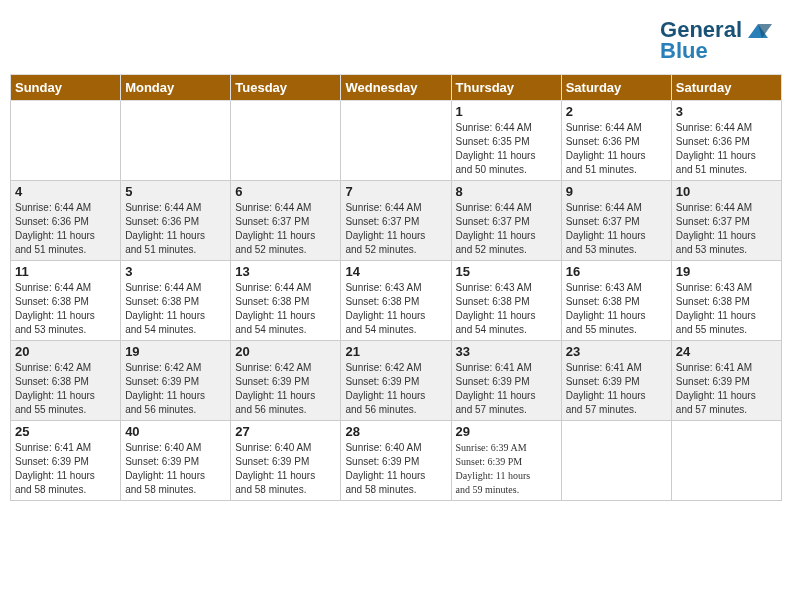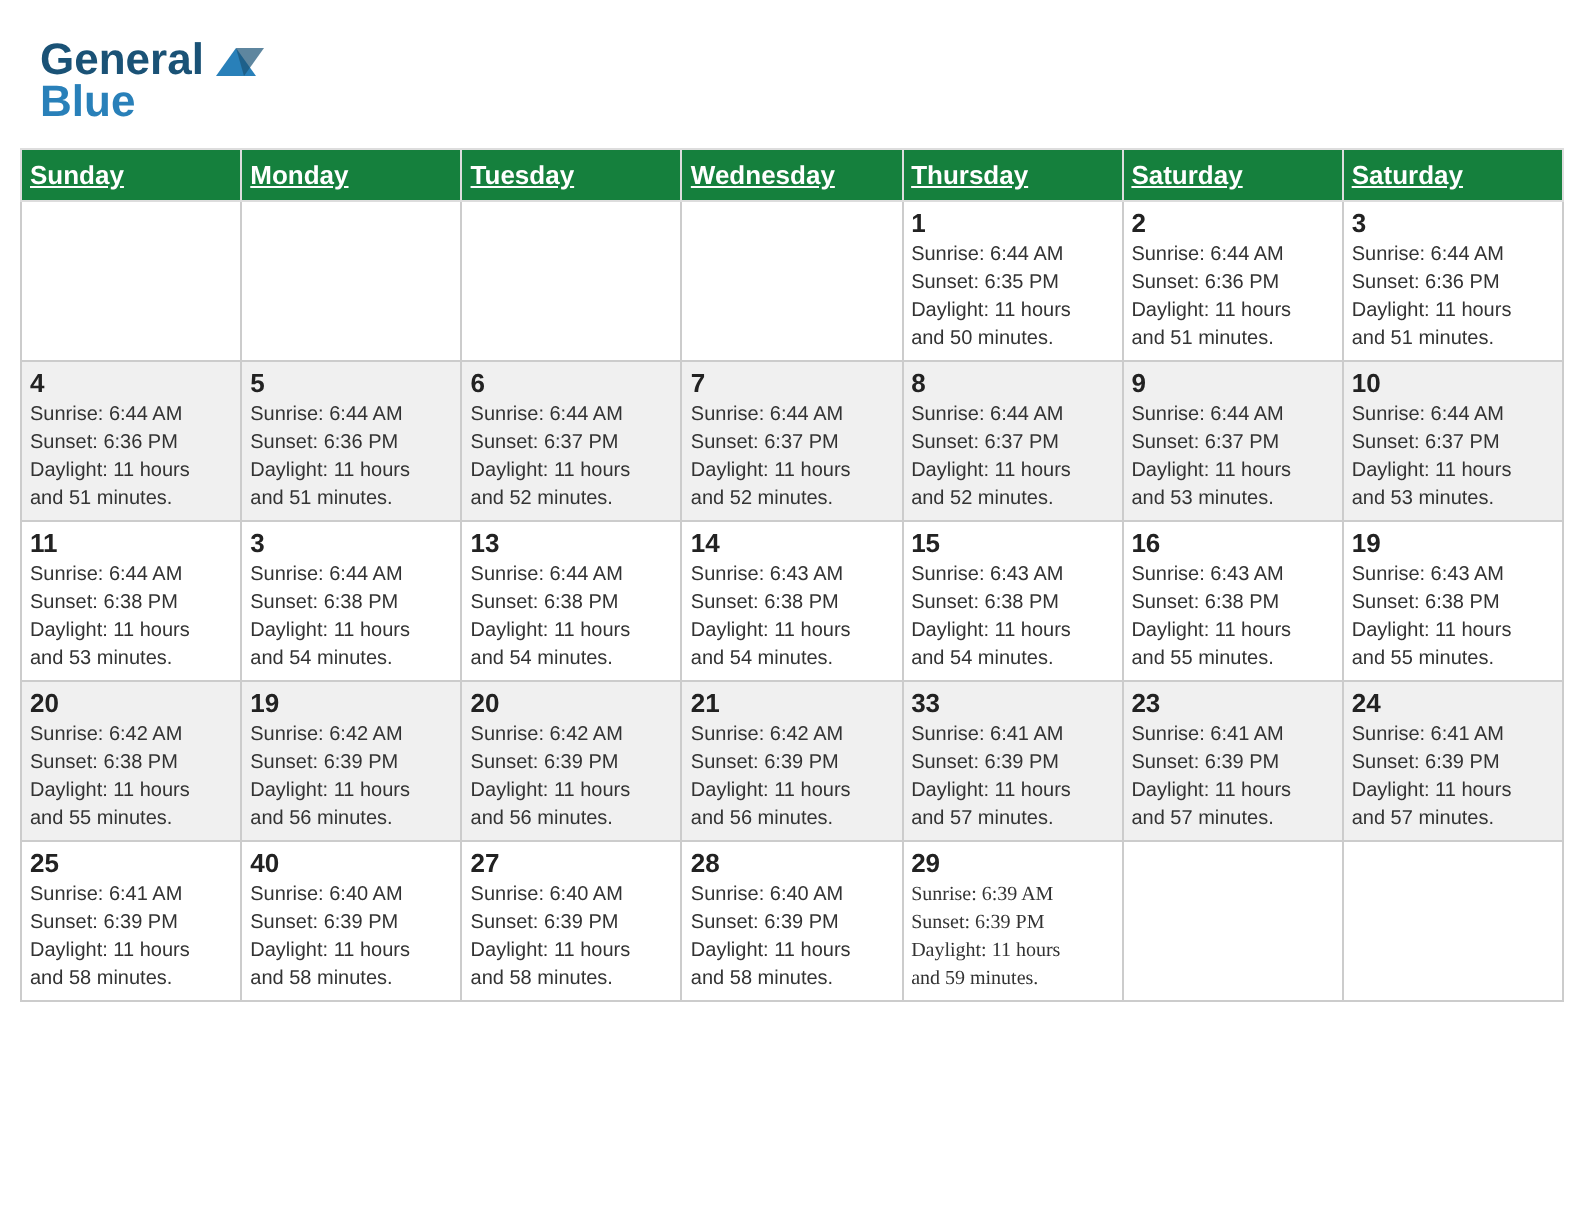--- a/index.html
+++ b/index.html
@@ -5,21 +5,21 @@
     * { box-sizing: border-box; margin: 0; padding: 0; }
     body {
       font-family: Arial, sans-serif;
       background: #fff;
       width: 792px;
       min-height: 612px;
       padding: 10px;
     }
     .header {
       display: flex;
-      justify-content: flex-start;
+      justify-content: flex-end;
       align-items: flex-start;
       padding: 8px 10px 4px 10px;
     }
     .logo {
       display: flex;
       align-items: center;
     }
     .title-area {
       text-align: right;
     }
@@ -32,27 +32,26 @@
       font-size: 16px;
       color: #555;
     }
     .calendar {
       width: 100%;
       border-collapse: collapse;
       margin-top: 6px;
       font-size: 11px;
     }
     .calendar th {
-      background-color: #15803d;
+      background-color: #a16207;
       color: #fff;
       padding: 5px 4px;
       text-align: left;
       font-size: 13px;
       border: 1px solid #ddd;
-      text-decoration: underline;
     }
     .calendar td {
       border: 1px solid #ccc;
       vertical-align: top;
       padding: 3px 4px;
       width: calc(100% / 7);
       min-height: 70px;
       background: #fff;
     }
     .calendar tr:nth-child(even) td {

